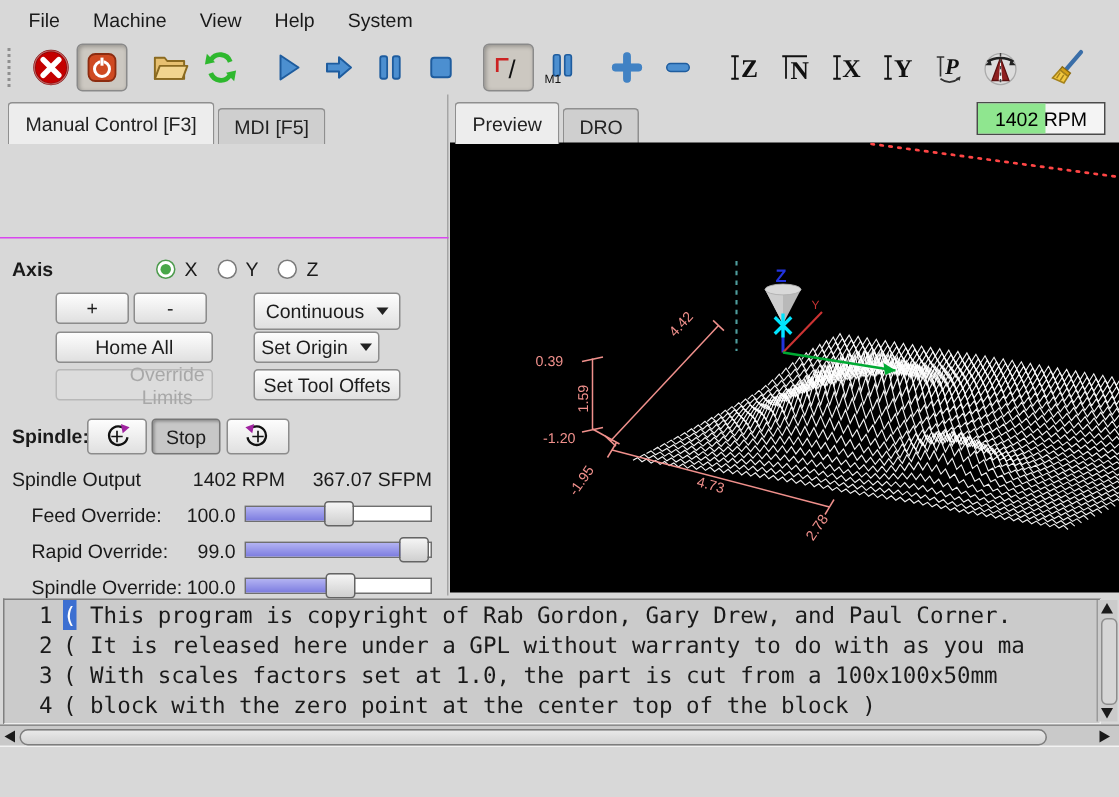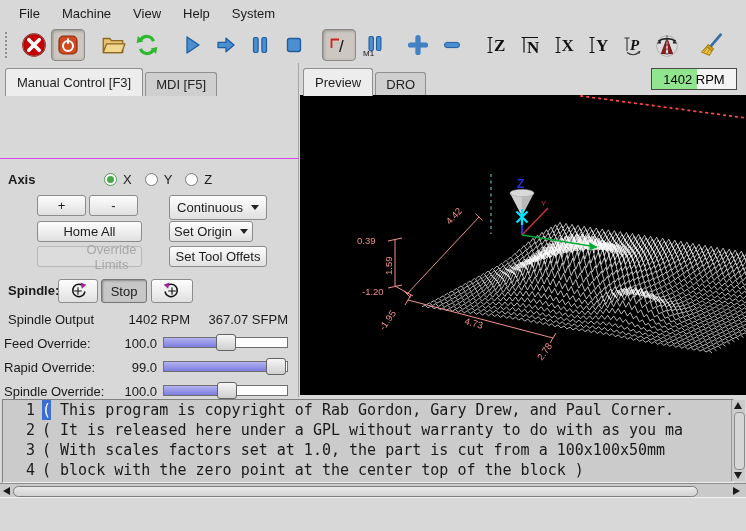--- a/index.html
+++ b/index.html
@@ -37,21 +37,21 @@
        padding:4px 10px 4px;border-radius:3px 3px 0 0;margin-right:2px;position:relative;}
   .tab.active{background:#ededed;padding:6px 11px 6px;z-index:3;}
 
   
   .left-panel{position:absolute;top:63px;left:0;width:299px;height:334px;border-right:1px solid #a5a5a5;box-sizing:border-box;}
   .panel-body{position:absolute;top:95px;left:0;width:299px;height:300px;border-top:1px solid #d946ef;}
   .row{position:absolute;left:0;right:0;}
   .bold{font-weight:bold;}
   .abs{position:absolute;}
 
-  .slabel{position:absolute;left:4px;top:2px;}
+  .slabel{position:absolute;left:21px;top:2px;}
   .svalue{position:absolute;left:105px;width:52px;top:2px;text-align:right;}
   .strack{position:absolute;left:163px;top:3px;width:125px;height:11px;background:#fff;border:1px solid #6f6f6f;box-sizing:border-box;}
   .sfill{position:absolute;left:0;top:0;bottom:0;background:linear-gradient(#b3b3f2,#7d7de0);border-right:1px solid #4a4aa0;}
   .sthumb{position:absolute;top:-4px;width:20px;height:17px;background:linear-gradient(#f5f5f5,#cfcfcf);
           border:1px solid #646464;border-radius:3px;box-sizing:border-box;}
 
   
   .preview-area{position:absolute;top:95px;left:300px;width:446px;height:300px;background:#000;}
   .rpm-meter{position:absolute;top:68px;left:651px;width:86px;height:22px;border:1px solid #4a4a4a;
              background:#f4f4f4;box-sizing:border-box;}

